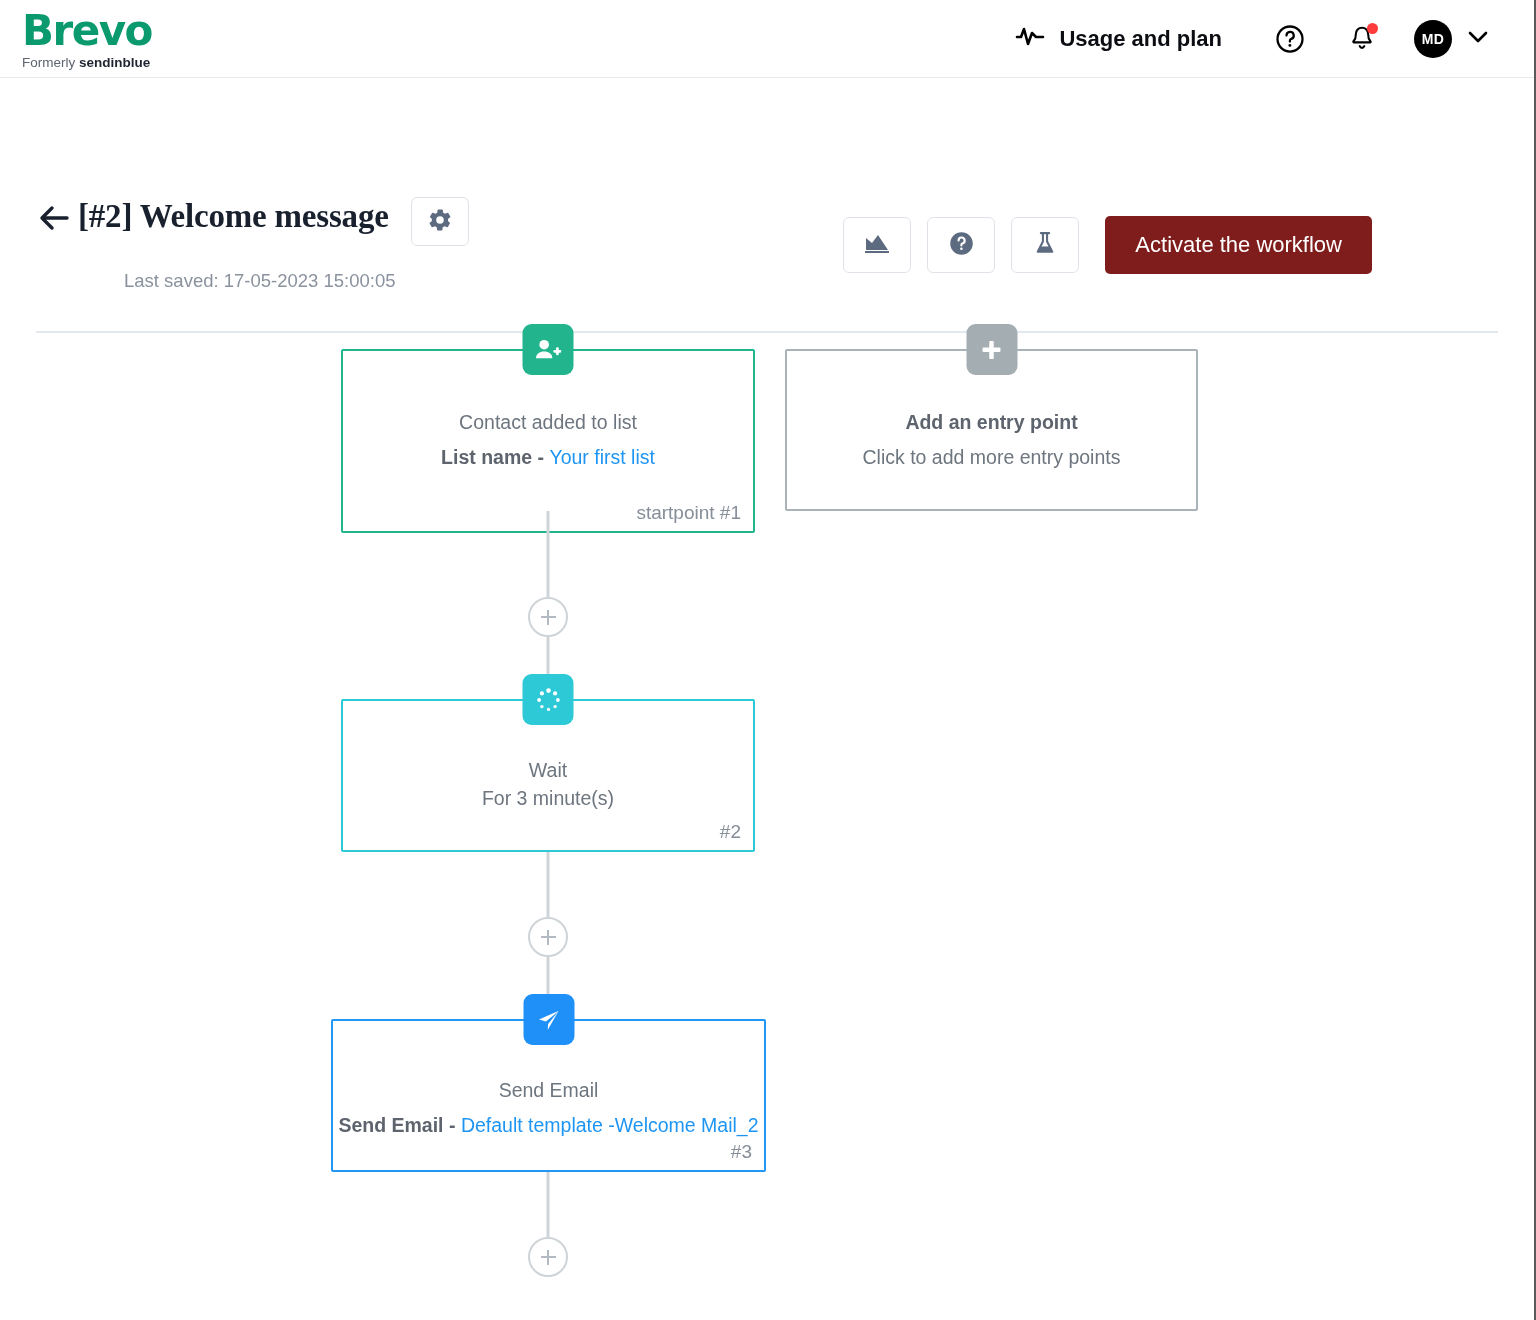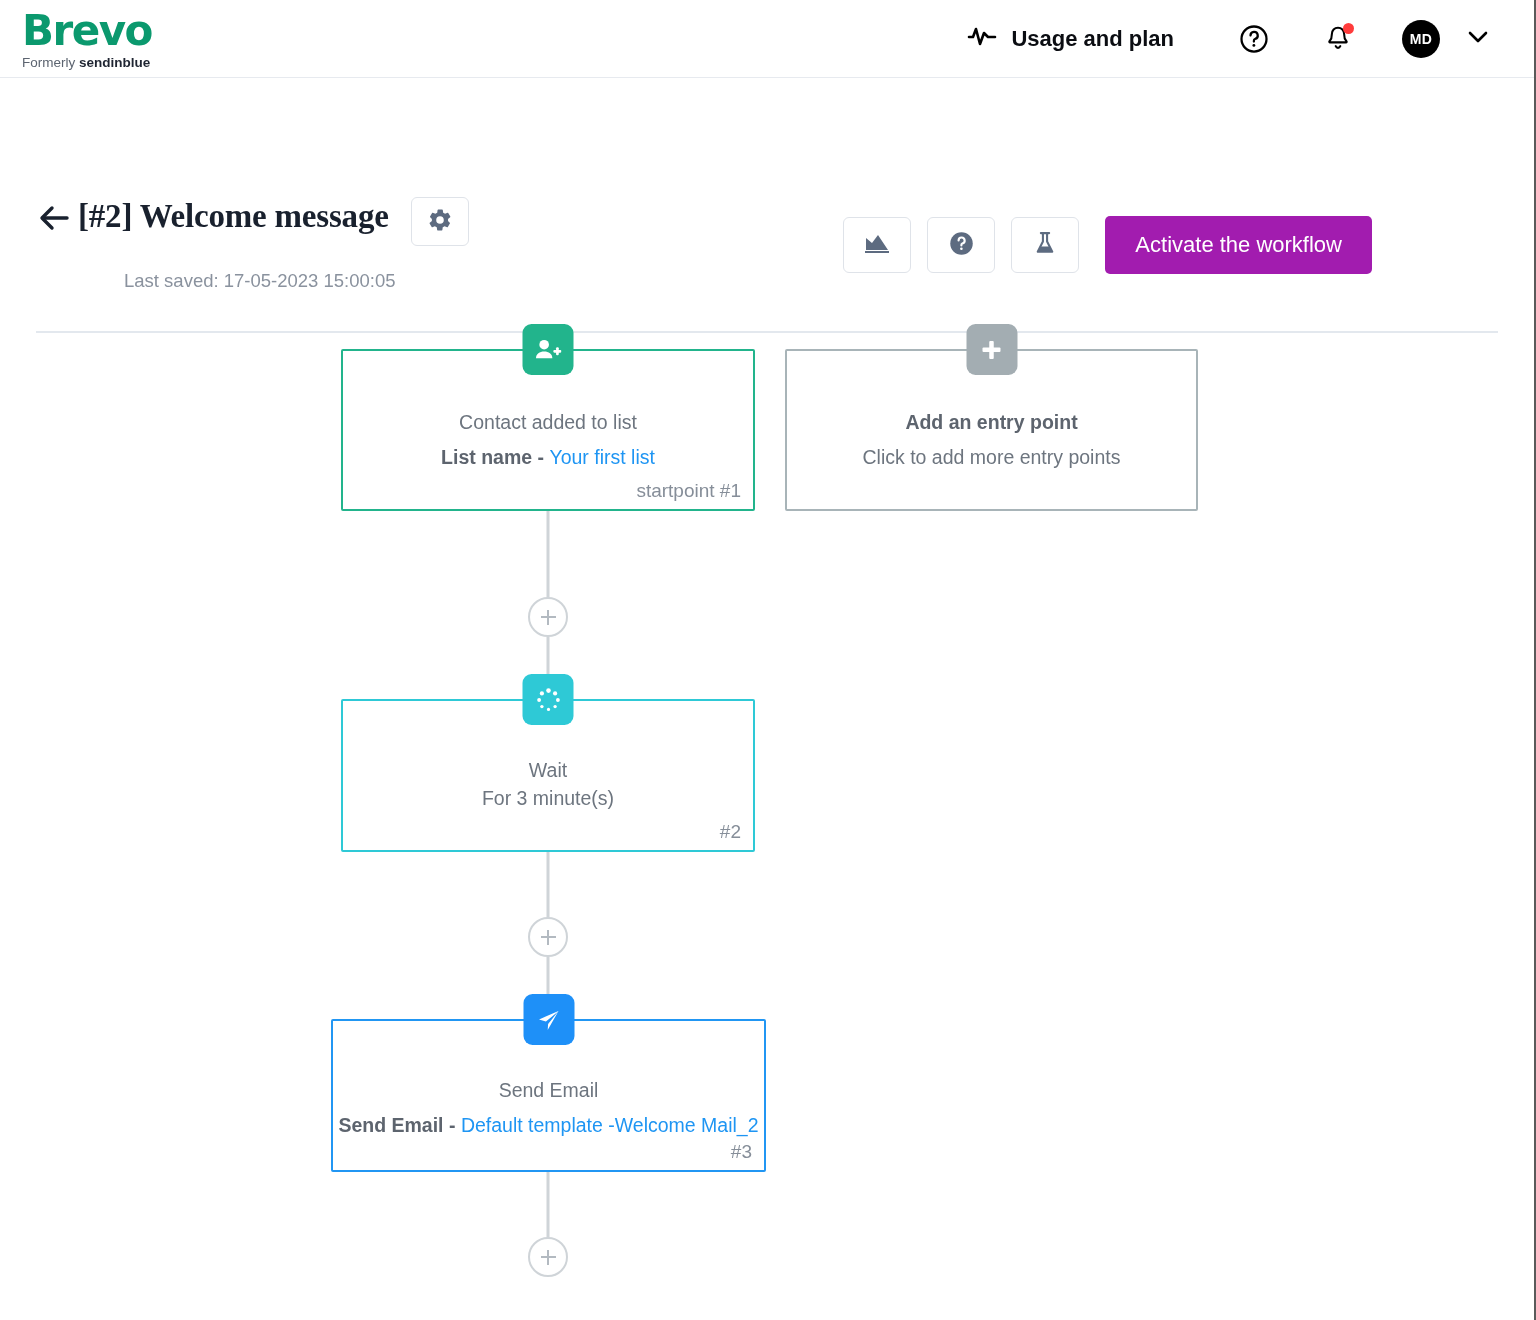--- a/index.html
+++ b/index.html
@@ -23,21 +23,21 @@
     font-size: 42px; font-weight: 700; color: #0b996e;
     letter-spacing: -1.5px; line-height: 46px; text-align: center;
   }
   .logo-sub {
     font-size: 13.5px; color: #5c6470; line-height: 16px; margin-top: 1px;
   }
   .logo-sub b { color: #1f2532; font-weight: 700; }
 
   .topbar-right {
     position: absolute; right: 44px; top: 0; height: 78px;
-    display: flex; align-items: center; gap: 12px;
+    display: flex; align-items: center; gap: 0;
   }
   .usage-btn {
     display: flex; align-items: center; gap: 14px;
     font-size: 22px; font-weight: 700; color: #0b0d12;
     cursor: pointer; margin-right: 48px;
   }
   .icon-btn-top {
     width: 40px; height: 40px; display: flex; align-items: center;
     justify-content: center; cursor: pointer; position: relative;
   }
@@ -80,21 +80,21 @@
     position: absolute; right: 44px; top: 138px;
     display: flex; align-items: center; gap: 16px;
   }
   .sq-btn {
     width: 68px; height: 56px; border: 1px solid #dfe3e9; border-radius: 6px;
     background: #fff; display: flex; align-items: center; justify-content: center;
     cursor: pointer;
   }
   .activate-btn {
     height: 58px; padding: 0 30px; border: none; border-radius: 5px;
-    background: #a21caf; color: #fff; font-size: 22px;
+    background: #7f1d1d; color: #fff; font-size: 22px;
     font-family: "Liberation Sans", sans-serif;
     cursor: pointer; margin-left: 10px; white-space: nowrap;
   }
   .divider {
     position: absolute; left: 36px; top: 253px; width: 1462px; height: 2px;
     background: #e3e8ee;
   }
 
   
   .canvas { position: absolute; top: 254px; left: 0; width: 1534px; height: 1066px; }
@@ -244,21 +244,21 @@
       </span>
     </div>
     <button class="activate-btn">Activate the workflow</button>
   </div>
 
   <div class="divider"></div>
 </div>
 
 <div class="canvas">
 
-  <div class="node node-green" style="left:341px; top:95px; width:414px; height:162px;">
+  <div class="node node-green" style="left:341px; top:95px; width:414px; height:184px;">
     <div class="node-badge badge-green">
       <svg width="27" height="25" viewBox="0 0 28 26">
         <circle cx="10" cy="8" r="5" fill="#fff"></circle>
         <path d="M1.5 22c0-4.5 3.8-7 8.5-7s8.5 2.5 8.5 7z" fill="#fff"></path>
         <rect x="19.5" y="13.5" width="8.5" height="2.8" rx="1.2" fill="#fff"></rect>
         <rect x="22.4" y="10.6" width="2.8" height="8.5" rx="1.2" fill="#fff"></rect>
       </svg>
     </div>
     <div class="node-title" style="top:60px;">Contact added to list</div>
     <div class="node-sub" style="top:95px;">

